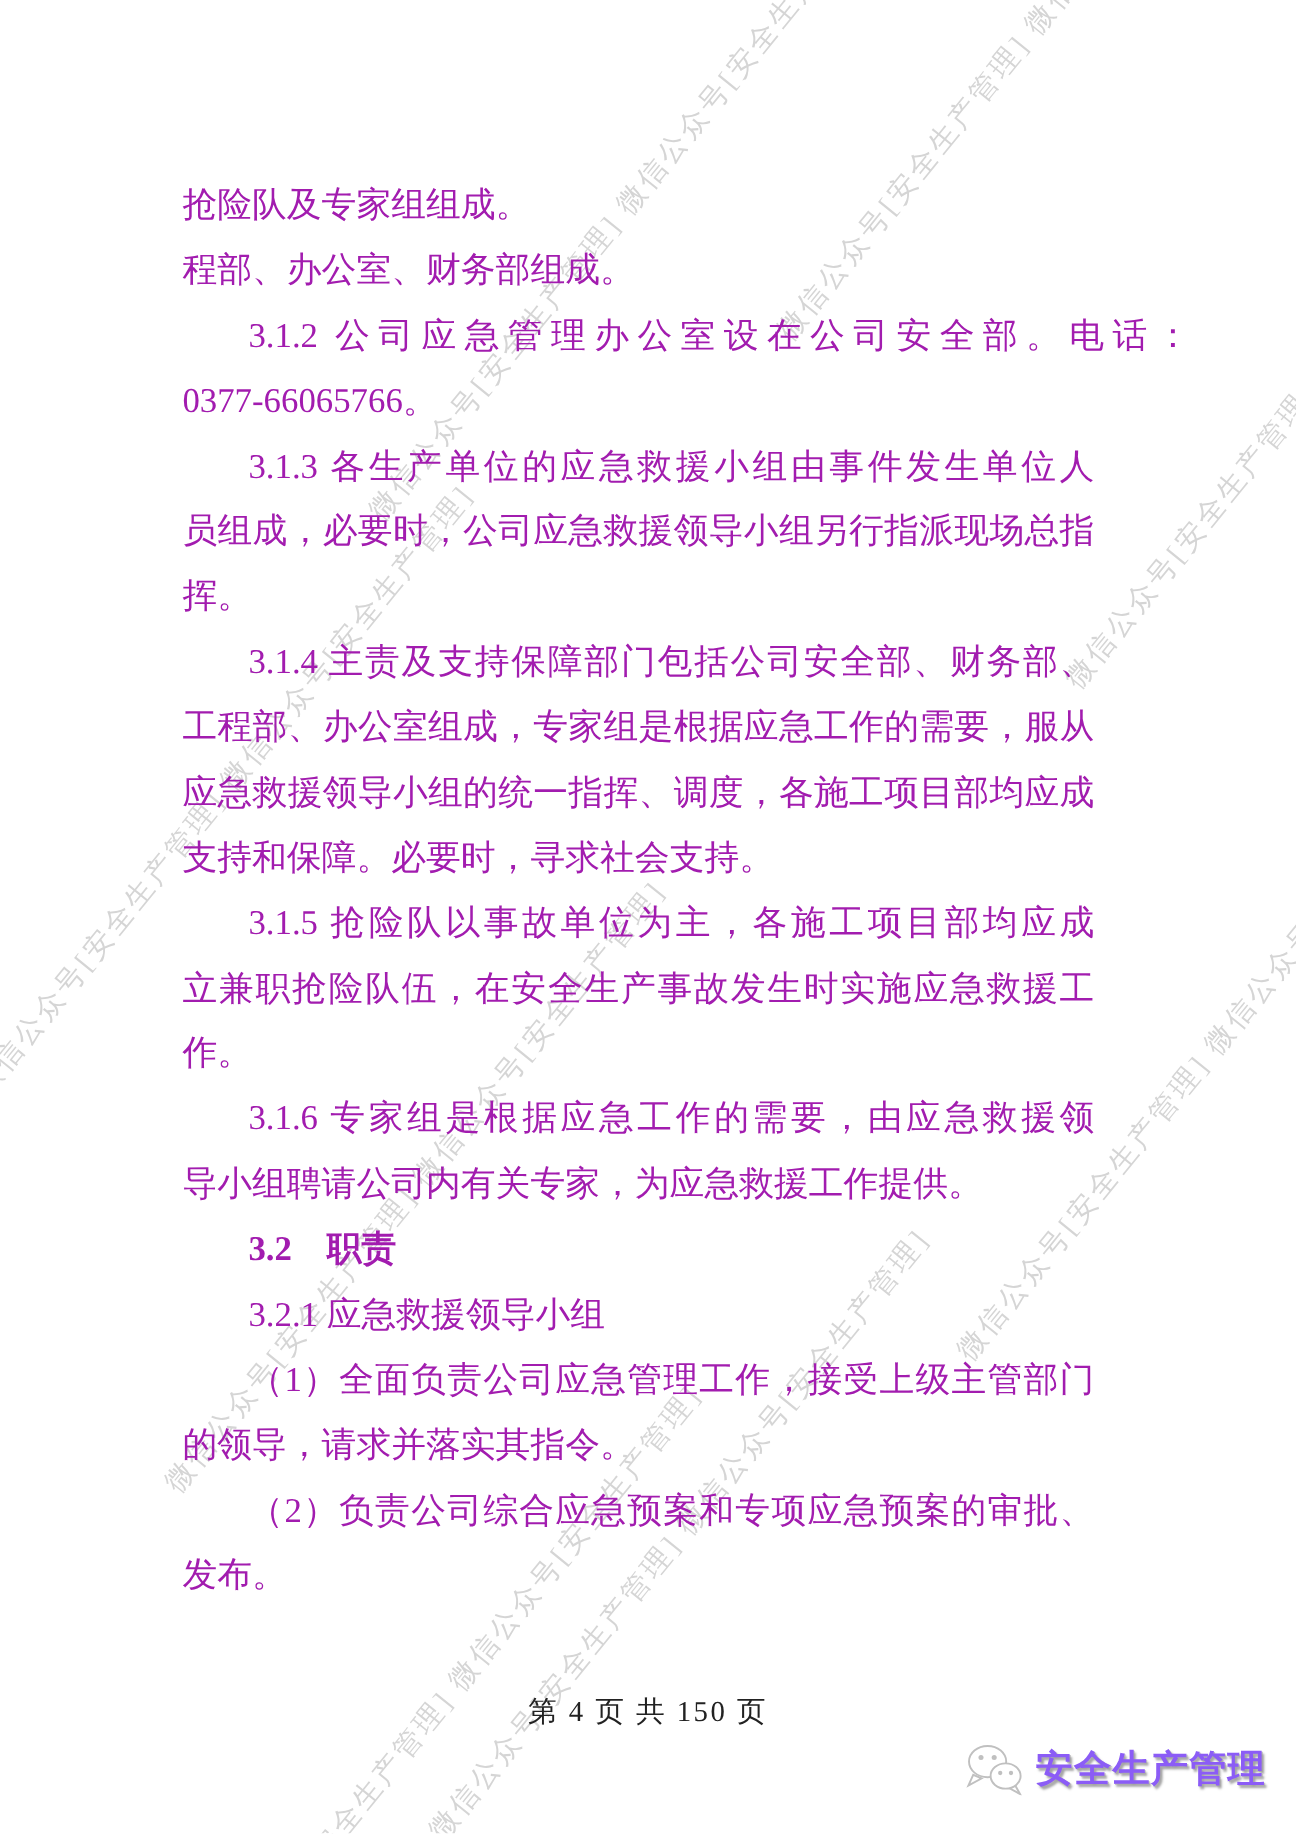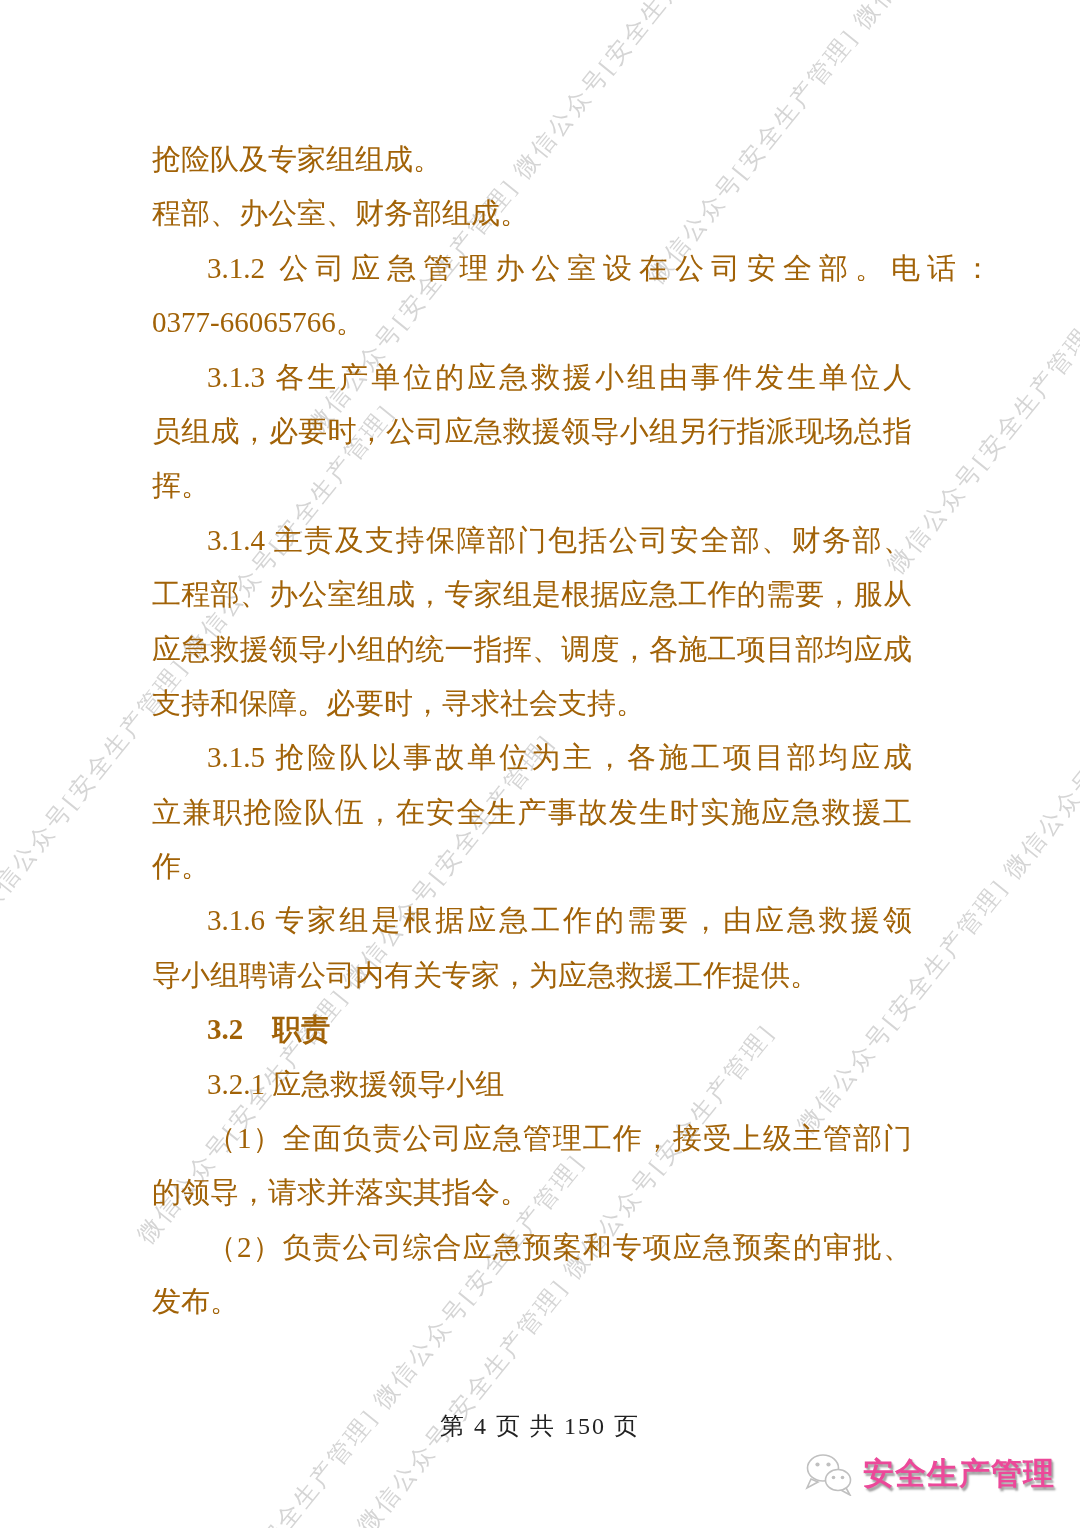--- a/index.html
+++ b/index.html
@@ -10,40 +10,40 @@
   }
   
   .watermark-layer { position:absolute; left:0; top:0; width:100%; height:100%; pointer-events:none; }
   .wm-band {
     position:absolute; white-space:nowrap;
     color:#d5d5d5; font-size:24px; letter-spacing:3px;
     transform:rotate(-51deg); transform-origin:0 0;
   }
   
   .content {
-    position:absolute; left:152px; top:132px; width:760px;
-    color:#a16207; font-size:29px;
+    position:absolute; left:152px; top:144px; width:760px;
+    color:#a21caf; font-size:29px;
   }
   .line { height:54.4px; line-height:54.4px; width:760px; }
   .indent  { text-indent:55px; }
   .justify { text-align:justify; text-align-last:justify; }
   .wide    { width:840px; }
   .bold    { font-weight:bold; }
   
   .footer {
     position:absolute; left:0; top:1410px; width:1080px;
     text-align:center; font-size:24px; color:#222222; letter-spacing:2px;
   }
   
   .brand {
     position:absolute; top:1452px; right:25px;
     display:flex; align-items:center; gap:8px;
   }
   .brand-text {
-    font-size:31px; font-weight:bold; color:#ec4899; letter-spacing:1px;
+    font-size:31px; font-weight:bold; color:#8b5cf6; letter-spacing:1px;
     text-shadow: 2px 3px 2px #a3a3a3, 1px 1px 0 #c9c9c9;
   }
   .wechat-icon { display:block; }
 </style>
 </head>
 <body>
 
 <div class="page">
 
   <div class="watermark-layer">

